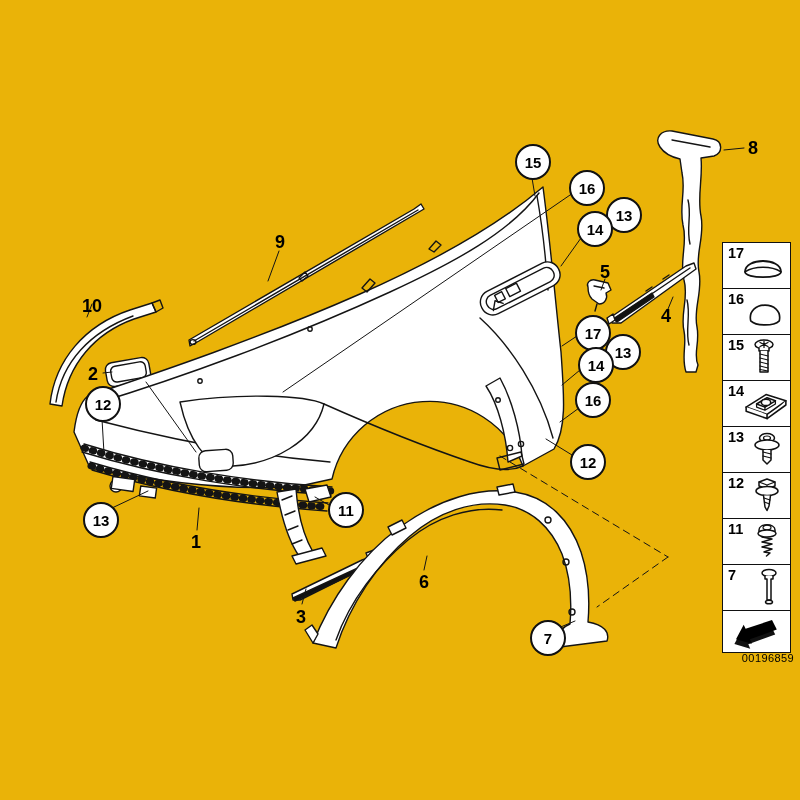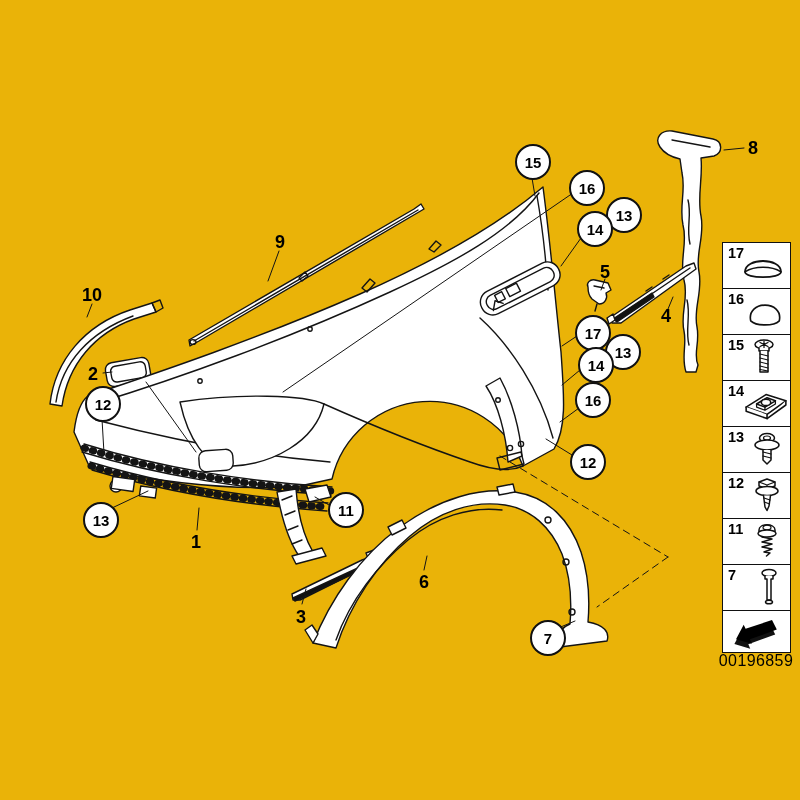--- a/index.html
+++ b/index.html
@@ -13,22 +13,22 @@
       display:flex;align-items:center;justify-content:center;
       font-weight:700;font-size:15px;color:#000;line-height:1;z-index:5;}
   .pl{position:absolute;transform:translate(-50%,-50%);font-weight:700;
       font-size:18px;color:#000;z-index:5;line-height:1;}
   .legend{position:absolute;left:722px;top:242px;width:67px;background:#fff;
       border:1.6px solid #111;z-index:4;}
   .lrow{position:relative;height:45px;border-bottom:1.6px solid #111;background:#fff;}
   .lrow:last-child{border-bottom:none;}
   .lnum{position:absolute;left:5px;top:2px;font-weight:700;font-size:14.5px;color:#000;}
   .licon{position:absolute;}
-  .code{position:absolute;left:718px;top:652px;width:76px;text-align:center;
-      font-size:16px;color:#000;letter-spacing:.4px;z-index:4;}
+  .code{position:absolute;left:718px;top:652px;width:76px;text-align:right;
+      font-size:11px;color:#000;letter-spacing:.4px;z-index:4;}
   .ic path,.ic ellipse,.ic circle{stroke:#111;stroke-width:1.5;fill:#fff;stroke-linejoin:round;stroke-linecap:round;}
   .ic .thin{stroke-width:1.2;fill:none;}
   .ic .dark{fill:#111;}
 </style>
 </head>
 <body>
 
 <div class="stage">
 
   <svg class="draw" width="800" height="800" viewBox="0 0 800 800" fill="none" stroke="#141414" stroke-width="1.4" stroke-linejoin="round" stroke-linecap="round">
@@ -240,21 +240,21 @@
     </div>
   <div class="co" style="left:345px;top:509px">
       <span>11</span>
     </div>
   <div class="co" style="left:547px;top:637px">
       <span>7</span>
     </div>
 
   <div class="pl" style="left:753px;top:148px">8</div>
   <div class="pl" style="left:280px;top:242px">9</div>
-  <div class="pl" style="left:92px;top:295px">10</div>
+  <div class="pl" style="left:92px;top:306px">10</div>
   <div class="pl" style="left:93px;top:374px">2</div>
   <div class="pl" style="left:196px;top:542px">1</div>
   <div class="pl" style="left:301px;top:617px">3</div>
   <div class="pl" style="left:424px;top:582px">6</div>
   <div class="pl" style="left:605px;top:272px">5</div>
   <div class="pl" style="left:666px;top:316px">4</div>
 
   <div class="legend">
 
     <div class="lrow">

